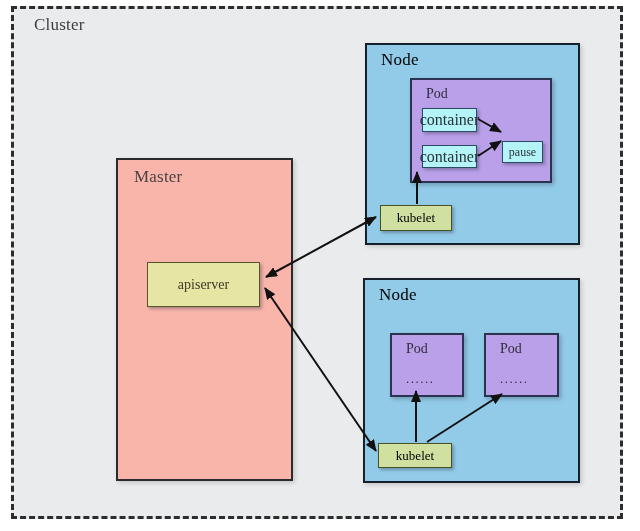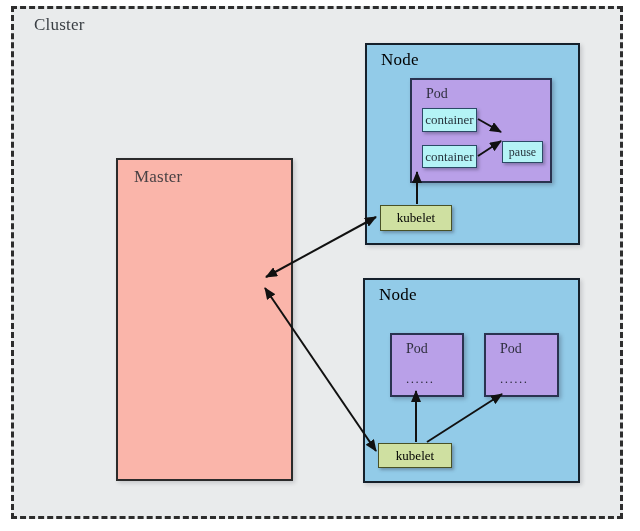--- a/index.html
+++ b/index.html
@@ -45,21 +45,21 @@
   .pod-top{left:410px;top:78px;width:142px;height:105px;}
   .pod-sm-1{left:390px;top:333px;width:74px;height:64px;}
   .pod-sm-2{left:484px;top:333px;width:75px;height:64px;}
   .pod-label{position:absolute;left:14px;top:6px;font-size:14px;color:#2e2e3e;}
   .pod-dots{position:absolute;left:14px;top:36px;font-size:13px;letter-spacing:1.5px;color:#2e2e3e;}
   .chip{
     display:flex;align-items:center;justify-content:center;
     box-shadow:2px 2px 3px rgba(40,40,60,.35);
   }
   .container-box{
-    left:422px;width:55px;height:24px;font-size:13px;color:#26333c;
+    left:422px;width:55px;height:24px;font-size:16px;color:#26333c;
     background:var(--container-fill);border:1px solid var(--container-border);
   }
   .container-1{top:108px;}
   .container-2{top:145px;height:23px;}
   .pause-box{
     left:502px;top:125px;width:41px;height:22px;font-size:12px;color:#26333c;
     background:var(--container-fill);border:1px solid var(--container-border);margin-top:16px;
   }
   .kubelet{
     width:72px;height:26px;font-size:13px;color:#000000;
@@ -81,20 +81,21 @@
 <div id="stage">
 
   <div class="box cluster">
     <div class="big-label cluster-label">Cluster</div>
   </div>
 
   <div class="box master">
     <div class="big-label master-label">Master</div>
   </div>
 
+  <div class="box chip apiserver">apiserver</div>
 
   <div class="box node node-top">
     <div class="big-label node-label">Node</div>
   </div>
 
   <div class="box pod pod-top">
     <div class="pod-label">Pod</div>
   </div>
 
   <div class="box chip container-box container-1">container</div>

